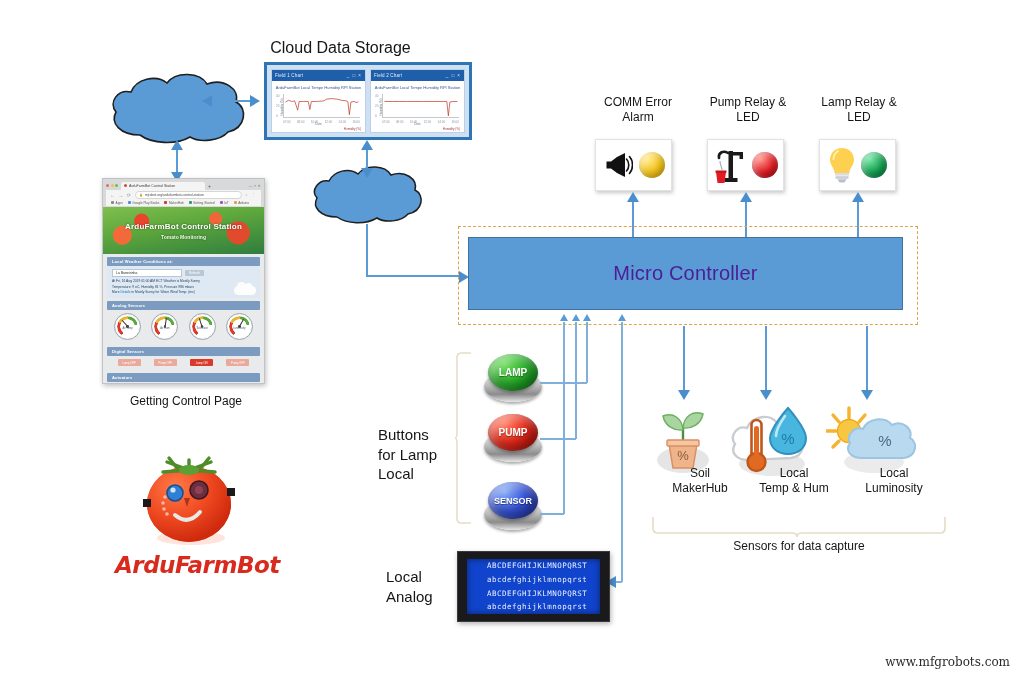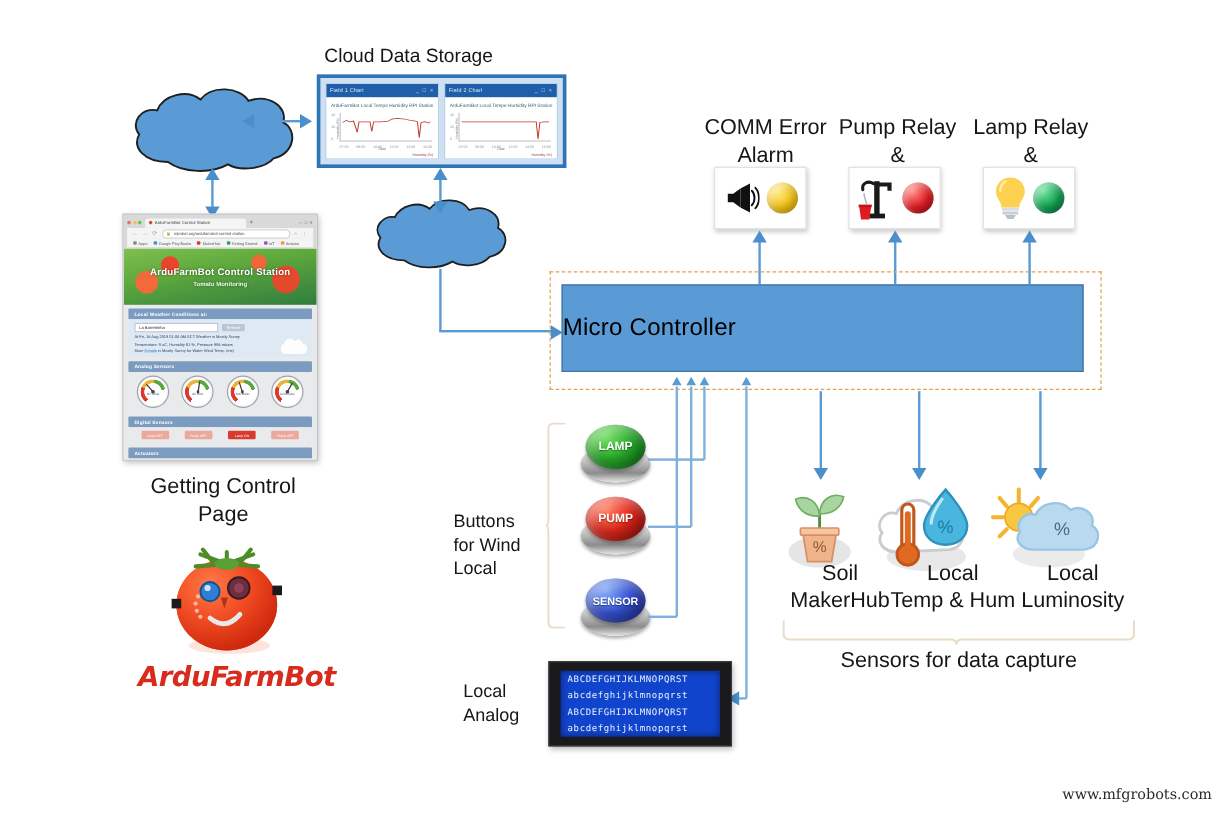--- a/index.html
+++ b/index.html
@@ -2,21 +2,21 @@
 <html><head>
 <meta charset="utf-8">
 <style>
   html,body{margin:0;padding:0;background:#ffffff;}
   body{
     width:1024px;height:682px;position:relative;overflow:hidden;
     font-family:"Liberation Sans","DejaVu Sans",sans-serif;
     color:#1a1a1a;
   }
   .abs{position:absolute;}
-  .lbl{font-size:18px;line-height:1.25;text-align:center;color:#161616;}
+  .lbl{font-size:12px;line-height:1.25;text-align:center;color:#161616;}
   .lbl-l{font-size:15px;line-height:1.3;text-align:left;color:#161616;}
 
   
   .ln{position:absolute;background:#5a9bd5;}
   .ln-v{width:2px;}
   .ln-h{height:2px;}
   .arrowhead{position:absolute;width:0;height:0;}
   .ah-up{border-left:6px solid transparent;border-right:6px solid transparent;border-bottom:10px solid #4a8fcc;}
   .ah-down{border-left:6px solid transparent;border-right:6px solid transparent;border-top:10px solid #4a8fcc;}
   .ah-left{border-top:6px solid transparent;border-bottom:6px solid transparent;border-right:10px solid #4a8fcc;}
@@ -137,22 +137,22 @@
   .devbox{
     background:#ffffff;border:1px solid #e2e2e2;box-shadow:1px 2px 4px rgba(0,0,0,.22);
     display:flex;align-items:center;justify-content:center;gap:6px;box-sizing:border-box;
   }
   .led{border-radius:50%;box-shadow:inset -3px -4px 7px rgba(0,0,0,.22), inset 3px 3px 6px rgba(255,255,255,.5);}
 
   
   #mc-dash{border:1.5px dashed #e0a24a;box-sizing:border-box;}
   #mc-box{
     background:#5b9bd5;border:1px solid #41719c;box-sizing:border-box;
-    display:flex;align-items:center;
-    color:#000000;font-size:20px;letter-spacing:.2px;
+    display:flex;align-items:center;justify-content:center;
+    color:#4c1d95;font-size:20px;letter-spacing:.2px;
   }
 
   
   .pbtn{position:absolute;}
   .pbtn .base{
     position:absolute;left:0;bottom:0;width:100%;height:64%;border-radius:50%;
     background:linear-gradient(180deg,#fdfdfd 0%,#bfbfbf 45%,#8c8c8c 75%,#e6e6e6 100%);
     box-shadow:0 2px 3px rgba(0,0,0,.33);
   }
   .pbtn .cap{
@@ -163,21 +163,21 @@
     box-shadow:inset -4px -6px 12px rgba(0,0,0,.35), inset 5px 5px 10px rgba(255,255,255,.45), 0 2px 3px rgba(0,0,0,.3);
   }
   .cap-green{background:radial-gradient(circle at 34% 26%, #6fdc5e 0%, #29b02a 48%, #0d7a1b 100%);}
   .cap-red{background:radial-gradient(circle at 34% 26%, #ff7a5e 0%, #e8281a 48%, #a50f0a 100%);}
   .cap-blue{background:radial-gradient(circle at 34% 26%, #7fa8f5 0%, #3753d8 48%, #1d2f9e 100%);}
 
   
   #lcd-outer{background:#1a1a1c;border:1px solid #3a3a3c;box-sizing:border-box;padding:7px 9px;box-shadow:1px 2px 5px rgba(0,0,0,.3);}
   #lcd-screen{
     background:#1144cc;width:100%;height:100%;box-sizing:border-box;
-    padding:3px 6px;display:flex;flex-direction:column;justify-content:space-between;
+    padding:3px 20px;display:flex;flex-direction:column;justify-content:space-between;
     box-shadow:inset 0 0 6px rgba(0,0,0,.5);
   }
   #lcd-screen div{
     font-family:"DejaVu Sans Mono","Liberation Mono",monospace;
     font-size:7.5px;color:#e9f0ff;letter-spacing:.5px;white-space:nowrap;line-height:1;
   }
 
   
   #logo-wrap{position:absolute;text-decoration:underline;}
   #tomato{position:absolute;left:22px;top:0;width:104px;height:96px;}
@@ -478,21 +478,21 @@
 <div class="ln ln-v" style="left:857px;top:200px;height:37px;"></div>
 <div class="arrowhead ah-up" style="left:852px;top:192px;"></div>
 
 <div class="abs" id="mc-dash" style="left:458px;top:226px;width:460px;height:99px;"></div>
 <div class="abs" id="mc-box" style="left:468px;top:237px;width:435px;height:73px;">
   <span>Micro Controller</span>
 </div>
 
 <div class="abs lbl-l" style="left:378px;top:425px;width:80px;">
   <div>Buttons</div>
-  <div>for Wind</div>
+  <div>for Lamp</div>
   <div>Local</div>
 </div>
 
 <svg class="abs" style="left:455px;top:352px;" width="18" height="172">
   <path d="M16 1 L6 1 Q2 1 2 6 L2 80 Q2 86 0 86 Q2 86 2 92 L2 166 Q2 171 6 171 L16 171" fill="none" stroke="#e8dcc8" stroke-width="1.6"></path>
 </svg>
 
 <div class="pbtn" style="left:484px;top:354px;width:58px;height:48px;">
   <div class="base"></div>
   <div class="cap cap-green">

